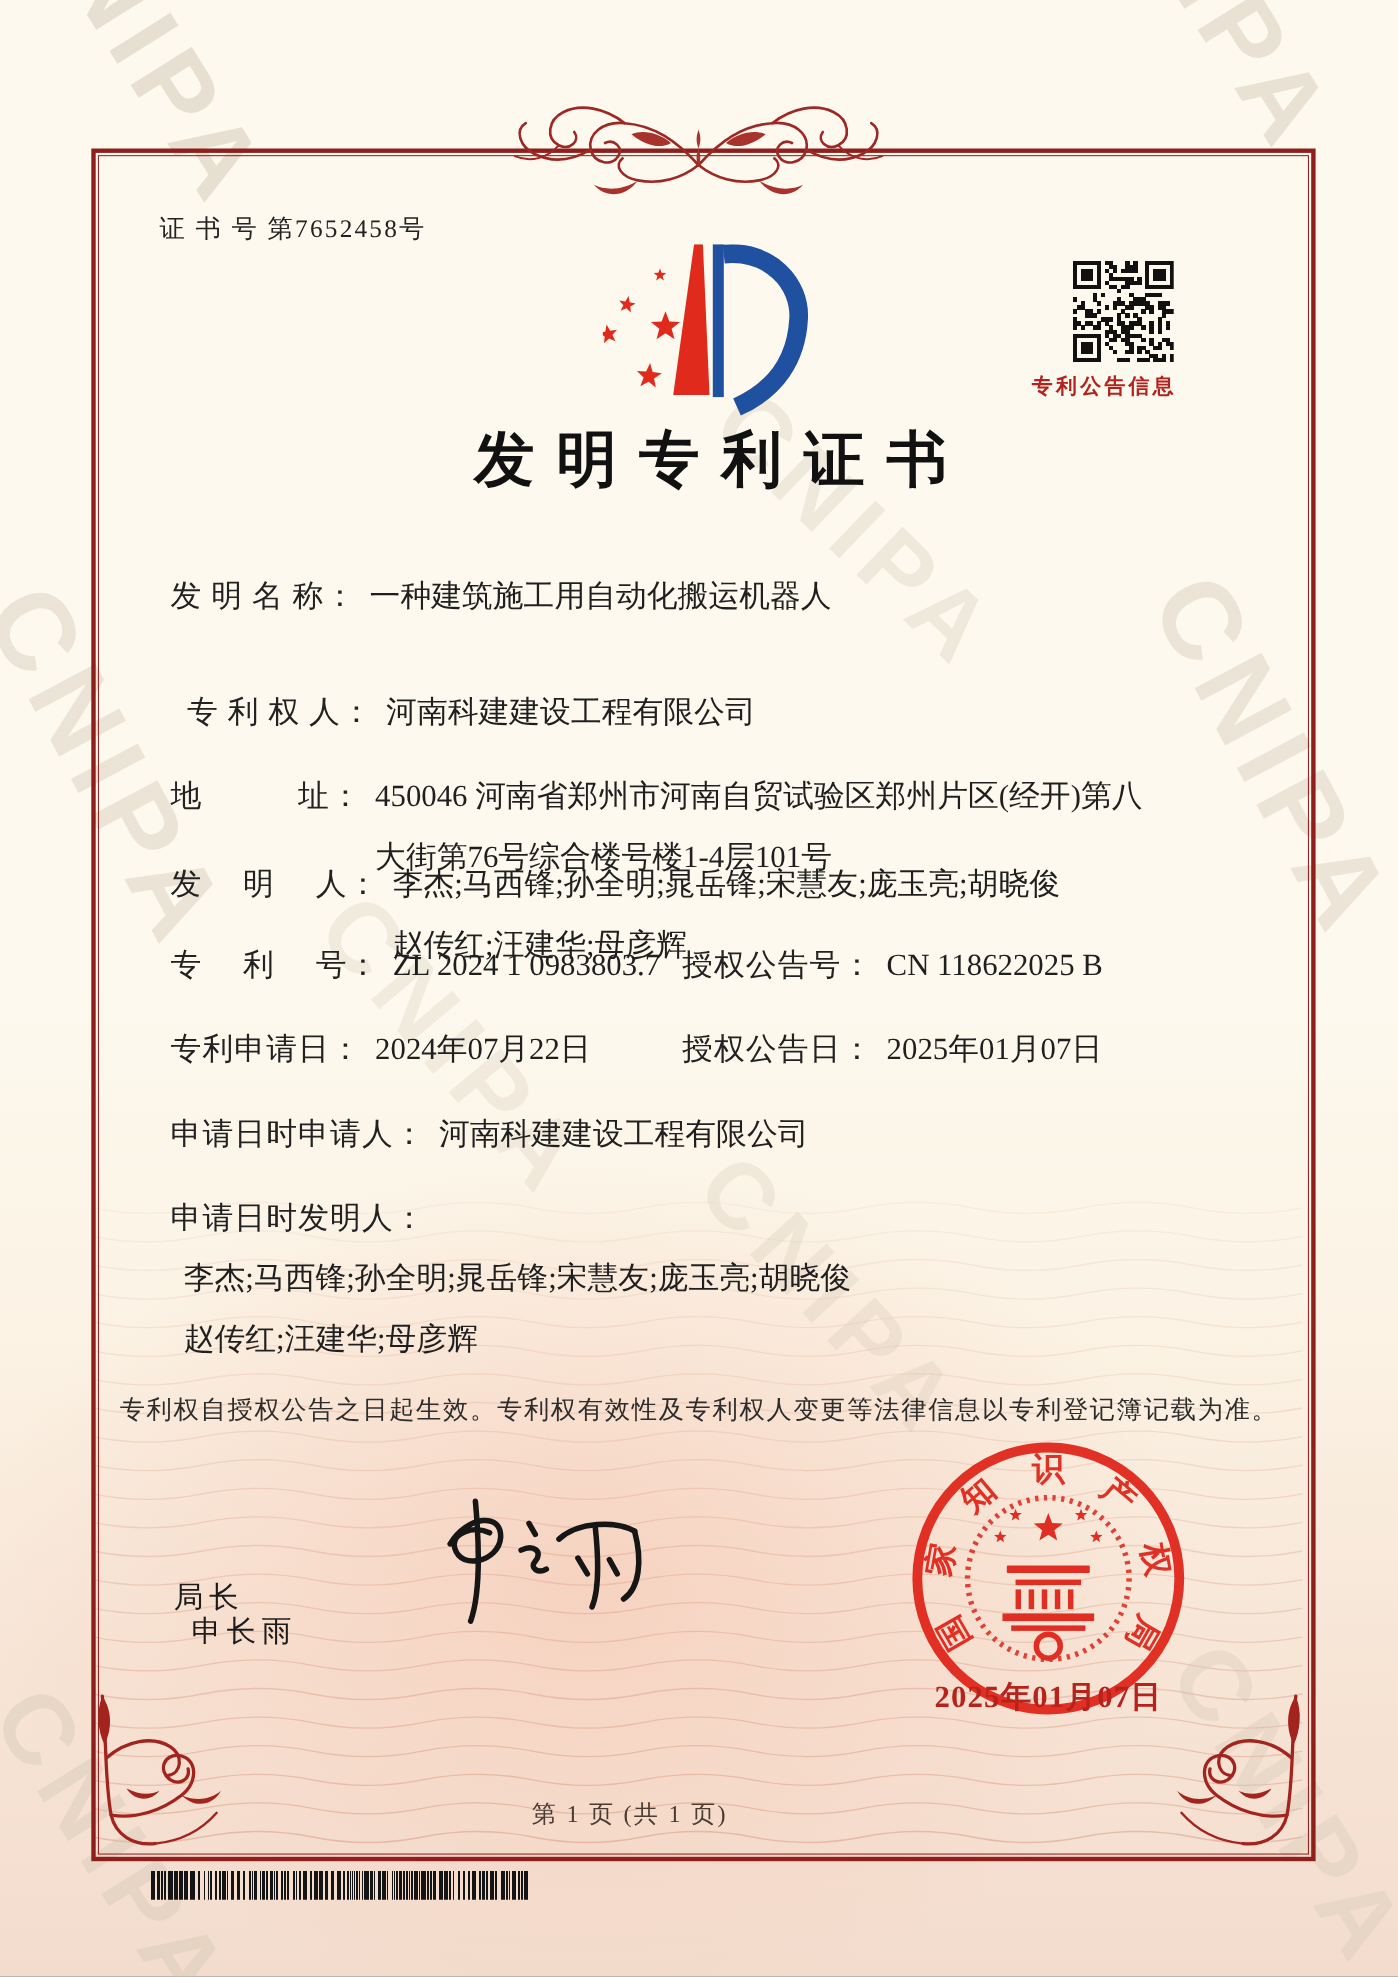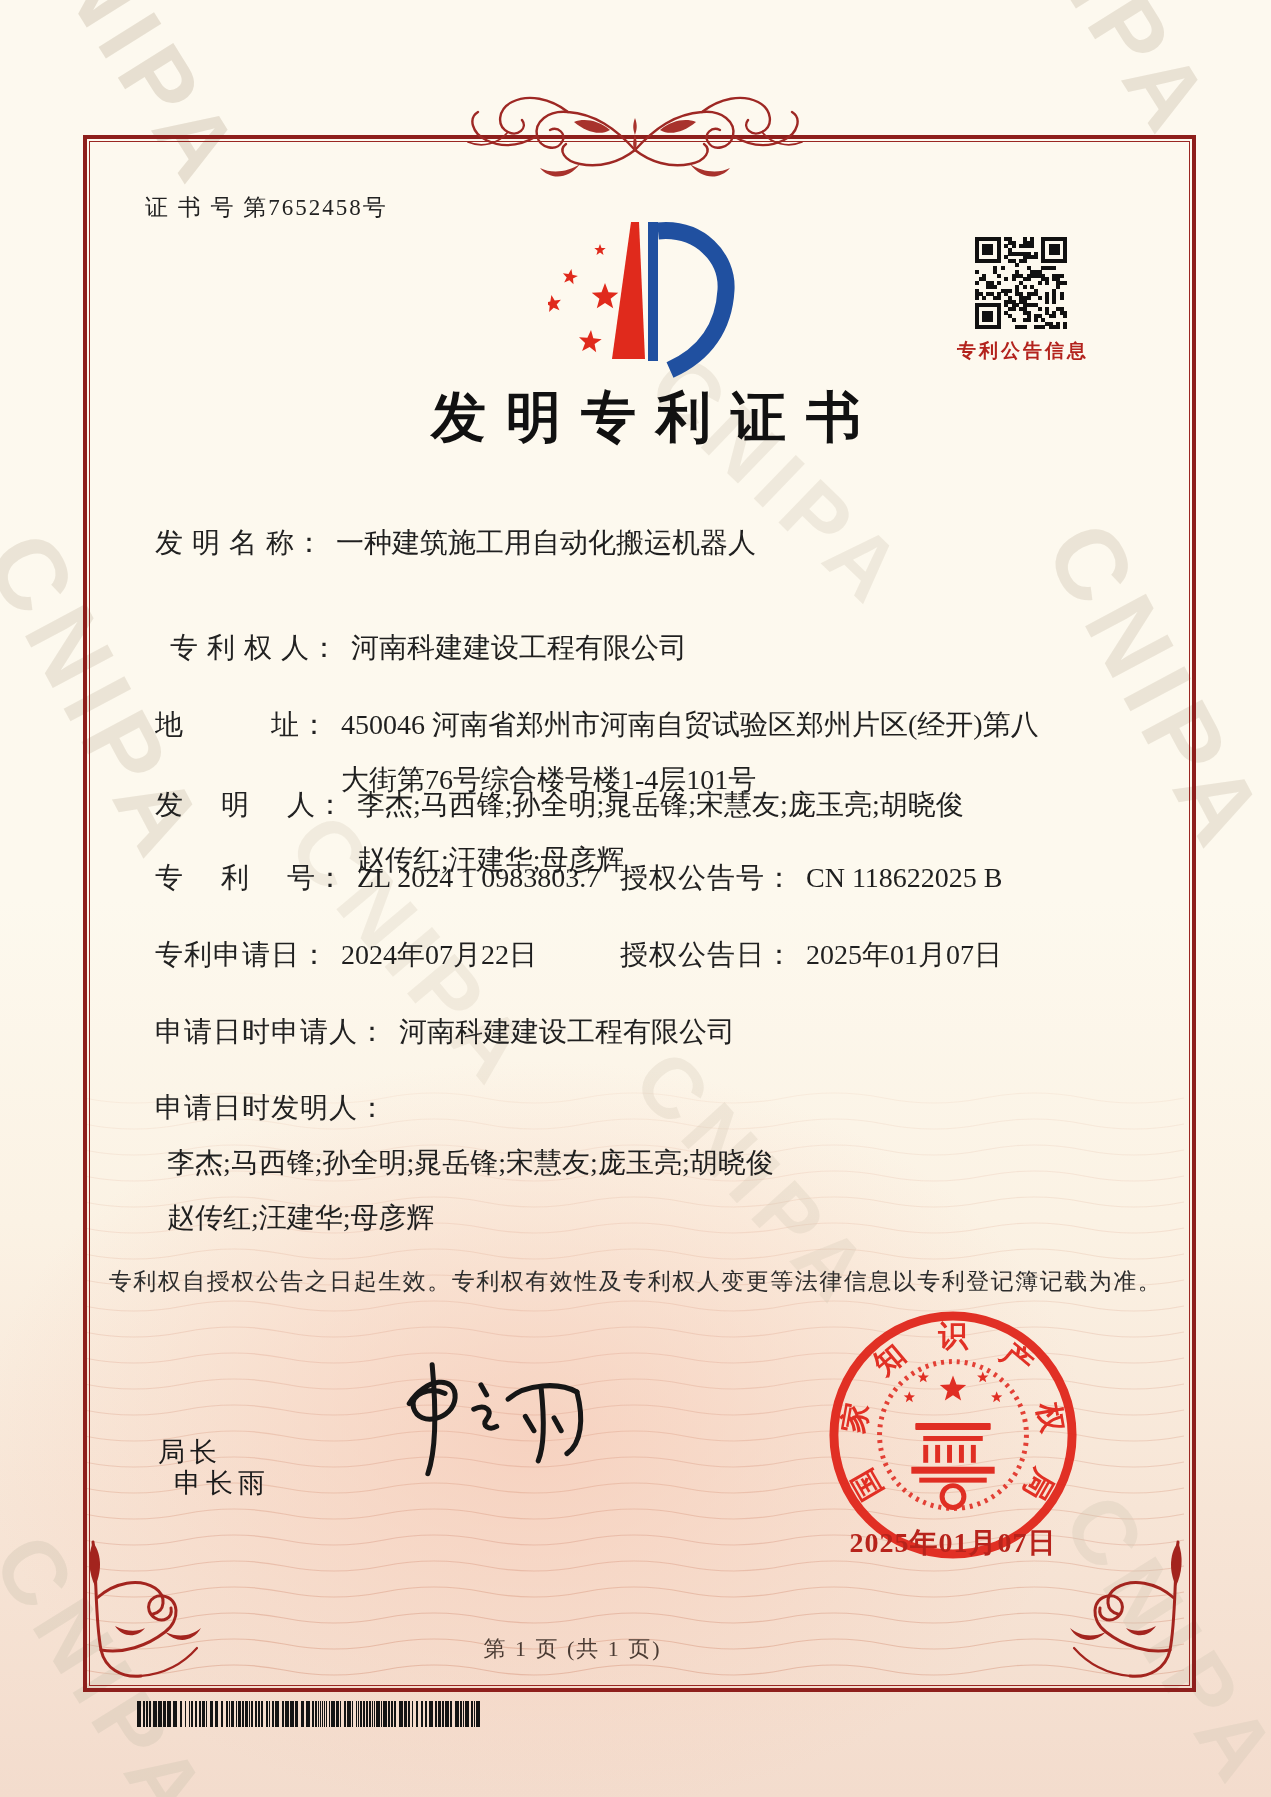--- a/index.html
+++ b/index.html
@@ -13,21 +13,21 @@
     color:#d2c7b4;letter-spacing:10px;white-space:nowrap;user-select:none;}
   .frame{position:absolute;left:83px;top:135px;width:1105px;height:1549px;z-index:2;
     border:4px solid #8e1f1c;}
   .frame-inner{position:absolute;inset:2px;border:1.5px solid #9a2723;}
   .ornament-top{position:absolute;left:450px;top:88px;z-index:3;}
   .ornament-bl{position:absolute;left:87px;top:1538px;z-index:3;}
   .ornament-br{position:absolute;left:1024px;top:1538px;z-index:3;transform:scaleX(-1);}
   .cert-number{position:absolute;left:145px;top:192px;z-index:4;font-size:23px;letter-spacing:2px;color:#222;}
   .logo{position:absolute;left:548px;top:222px;z-index:4;}
   .qr{position:absolute;left:975px;top:237px;z-index:4;}
-  .qr-caption{position:absolute;left:938px;top:338px;width:170px;z-index:4;text-align:center;
+  .qr-caption{position:absolute;left:938px;top:338px;width:170px;z-index:4;
     font-size:19px;font-weight:bold;letter-spacing:3px;color:#b3231d;}
   .title{position:absolute;left:83px;top:381px;width:1126px;margin:0;z-index:4;text-align:center;
     font-size:55px;font-weight:700;letter-spacing:20px;text-indent:20px;color:#111;}
   .row{position:absolute;z-index:4;display:flex;align-items:flex-start;font-size:28px;}
   .row .lbl{white-space:pre;line-height:55px;letter-spacing:1px;color:#222;flex:none;}
   .row .val{white-space:pre-line;line-height:55px;margin-left:12px;color:#1f1f1f;}
   .legal{position:absolute;left:83px;width:1105px;z-index:4;text-align:center;font-size:23px;
     letter-spacing:1.5px;color:#2c2c2c;}
   .commissioner-title{position:absolute;left:158px;top:1418px;z-index:4;font-size:27px;letter-spacing:5px;color:#1b1b1b;margin-top:16px;}
   .commissioner-name{position:absolute;left:158px;top:1465px;z-index:4;font-size:27px;letter-spacing:5px;color:#1b1b1b;margin-left:16px;}

